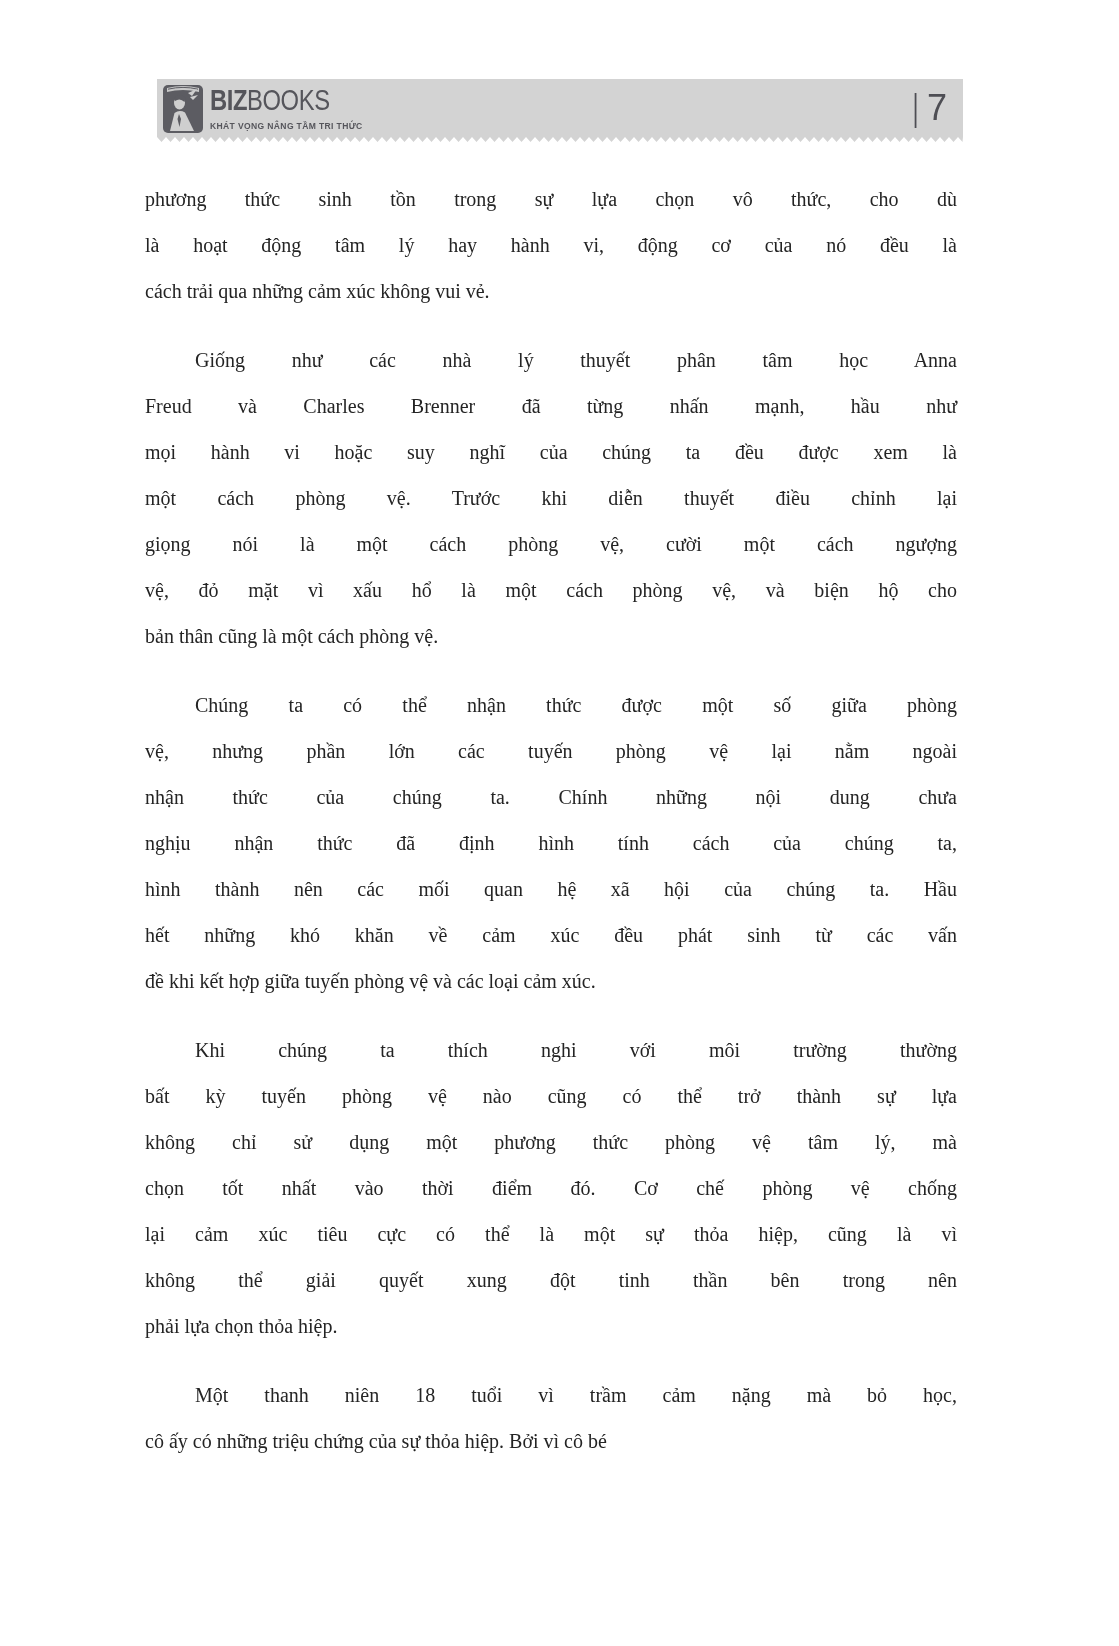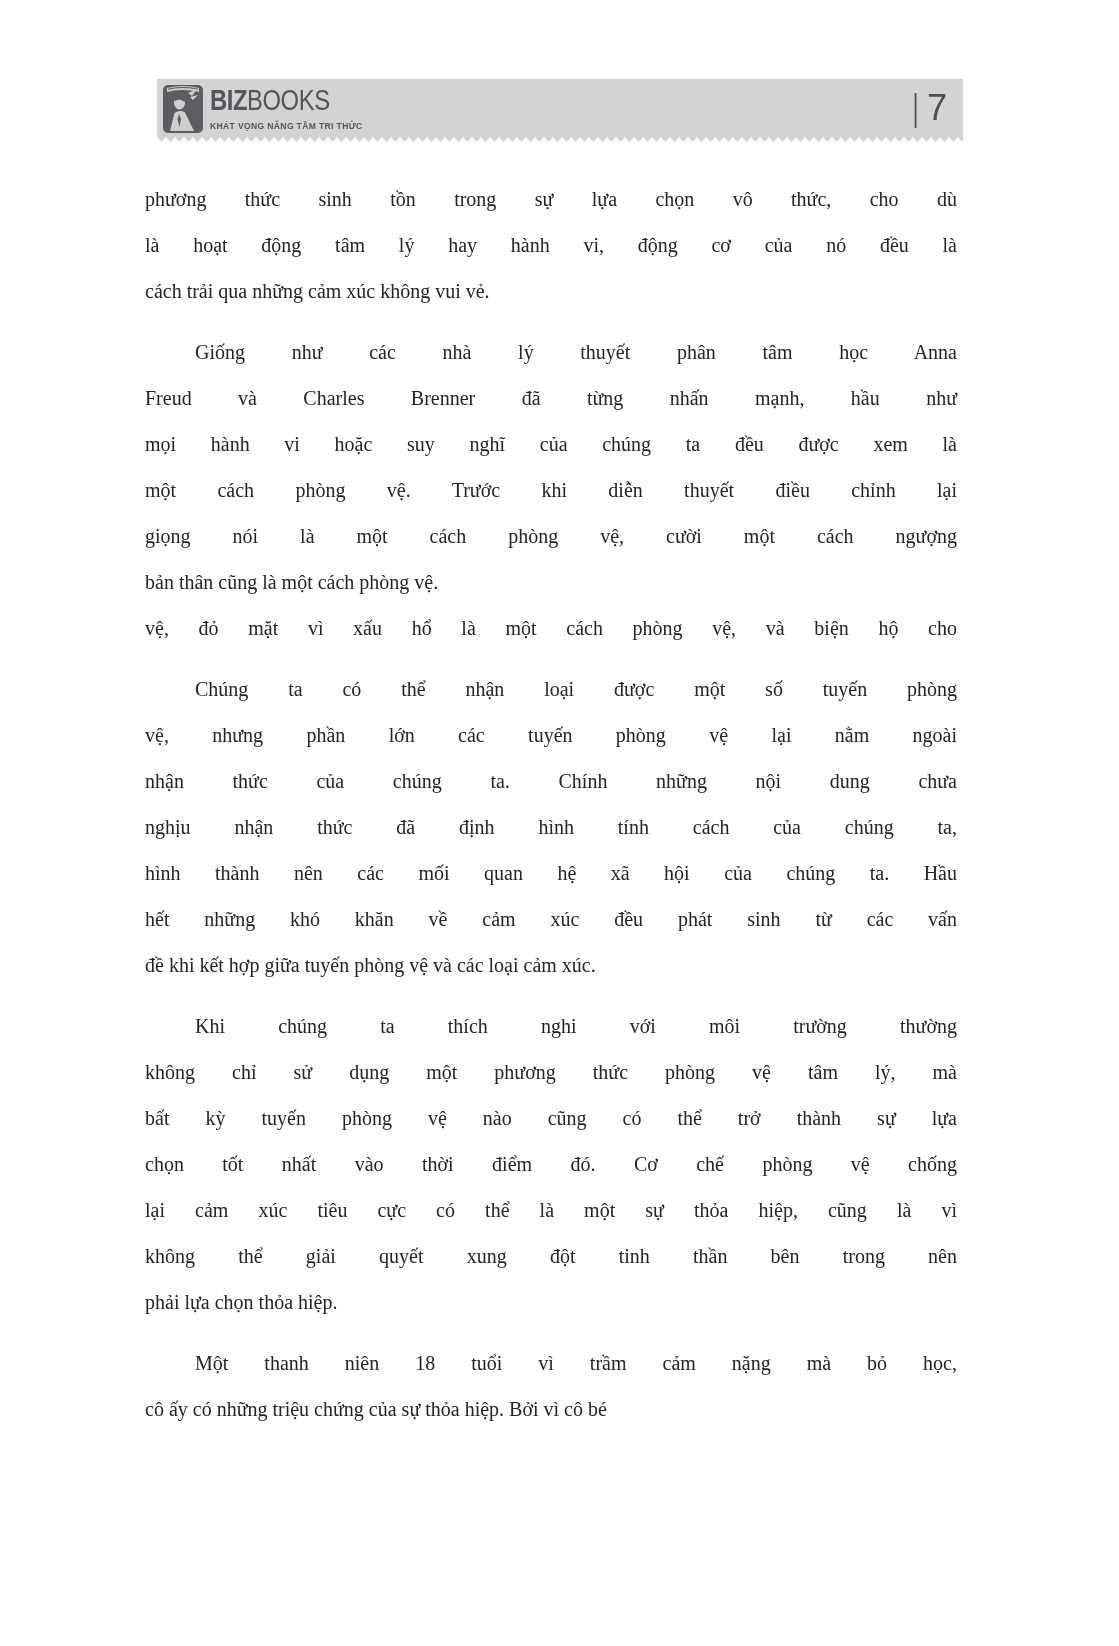--- a/index.html
+++ b/index.html
@@ -86,21 +86,21 @@
   
   .body-text {
     position: absolute;
     left: 145px;
     top: 176px;
     width: 812px;
     font-size: 20px;
     line-height: 46px;
     color: #242424;
   }
-  .para + .para { margin-top: 15px; }
+  .para + .para { margin-top: 23px; }
   .line {
     text-align: justify;
     text-align-last: justify;
   }
   .line.last {
     text-align-last: left;
   }
   .line.first-indent {
     padding-left: 50px;
   }
@@ -146,36 +146,36 @@
         <div class="line">phương thức sinh tồn trong sự lựa chọn vô thức, cho dù</div>
         <div class="line">là hoạt động tâm lý hay hành vi, động cơ của nó đều là</div>
         <div class="line last">cách trải qua những cảm xúc không vui vẻ.</div>
       </div>
       <div class="para">
         <div class="line first-indent">Giống như các nhà lý thuyết phân tâm học Anna</div>
         <div class="line">Freud và Charles Brenner đã từng nhấn mạnh, hầu như</div>
         <div class="line">mọi hành vi hoặc suy nghĩ của chúng ta đều được xem là</div>
         <div class="line">một cách phòng vệ. Trước khi diễn thuyết điều chỉnh lại</div>
         <div class="line">giọng nói là một cách phòng vệ, cười một cách ngượng</div>
+        <div class="line">vệ, đỏ mặt vì xấu hổ là một cách phòng vệ, và biện hộ cho</div>
         <div class="line last">bản thân cũng là một cách phòng vệ.</div>
-        <div class="line">vệ, đỏ mặt vì xấu hổ là một cách phòng vệ, và biện hộ cho</div>
       </div>
       <div class="para">
-        <div class="line first-indent">Chúng ta có thể nhận loại được một số tuyến phòng</div>
+        <div class="line first-indent">Chúng ta có thể nhận thức được một số giữa phòng</div>
         <div class="line">vệ, nhưng phần lớn các tuyến phòng vệ lại nằm ngoài</div>
         <div class="line">nhận thức của chúng ta. Chính những nội dung chưa</div>
         <div class="line">nghịu nhận thức đã định hình tính cách của chúng ta,</div>
         <div class="line">hình thành nên các mối quan hệ xã hội của chúng ta. Hầu</div>
         <div class="line">hết những khó khăn về cảm xúc đều phát sinh từ các vấn</div>
         <div class="line last">đề khi kết hợp giữa tuyến phòng vệ và các loại cảm xúc.</div>
       </div>
       <div class="para">
         <div class="line first-indent">Khi chúng ta thích nghi với môi trường thường</div>
+        <div class="line">bất kỳ tuyến phòng vệ nào cũng có thể trở thành sự lựa</div>
         <div class="line">không chỉ sử dụng một phương thức phòng vệ tâm lý, mà</div>
-        <div class="line">bất kỳ tuyến phòng vệ nào cũng có thể trở thành sự lựa</div>
         <div class="line">chọn tốt nhất vào thời điểm đó. Cơ chế phòng vệ chống</div>
         <div class="line">lại cảm xúc tiêu cực có thể là một sự thỏa hiệp, cũng là vì</div>
         <div class="line">không thể giải quyết xung đột tinh thần bên trong nên</div>
         <div class="line last">phải lựa chọn thỏa hiệp.</div>
       </div>
       <div class="para">
         <div class="line first-indent">Một thanh niên 18 tuổi vì trầm cảm nặng mà bỏ học,</div>
         <div class="line last">cô ấy có những triệu chứng của sự thỏa hiệp. Bởi vì cô bé</div>
       </div>
     </div>

